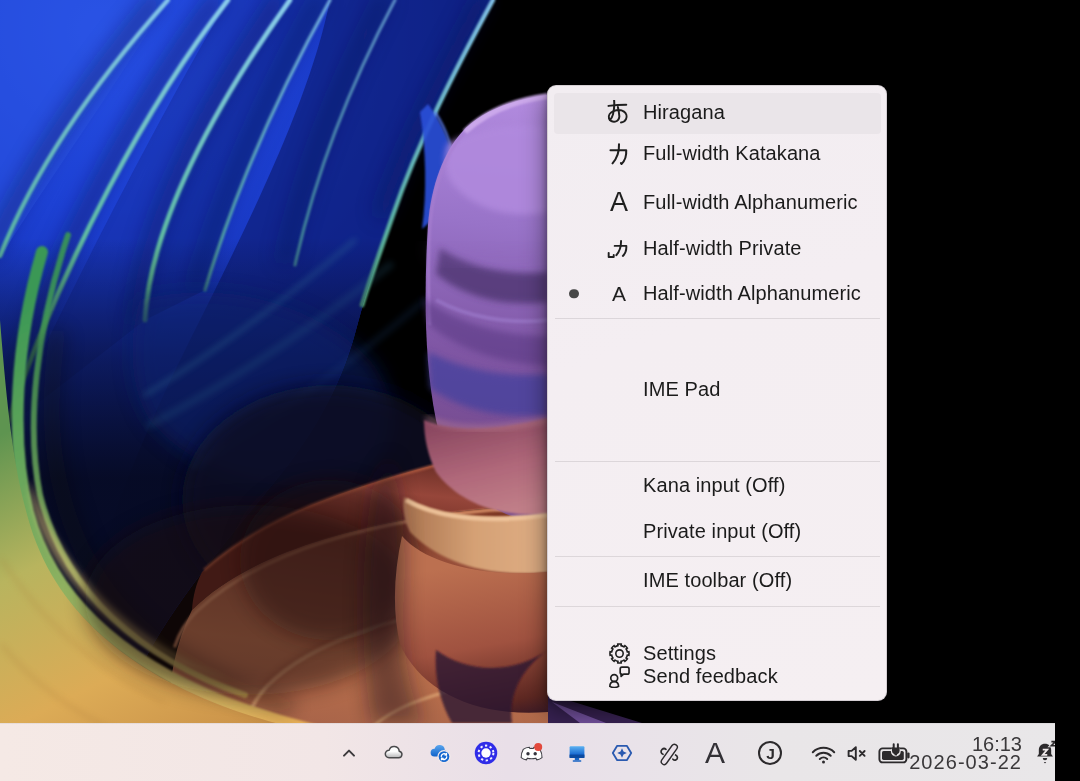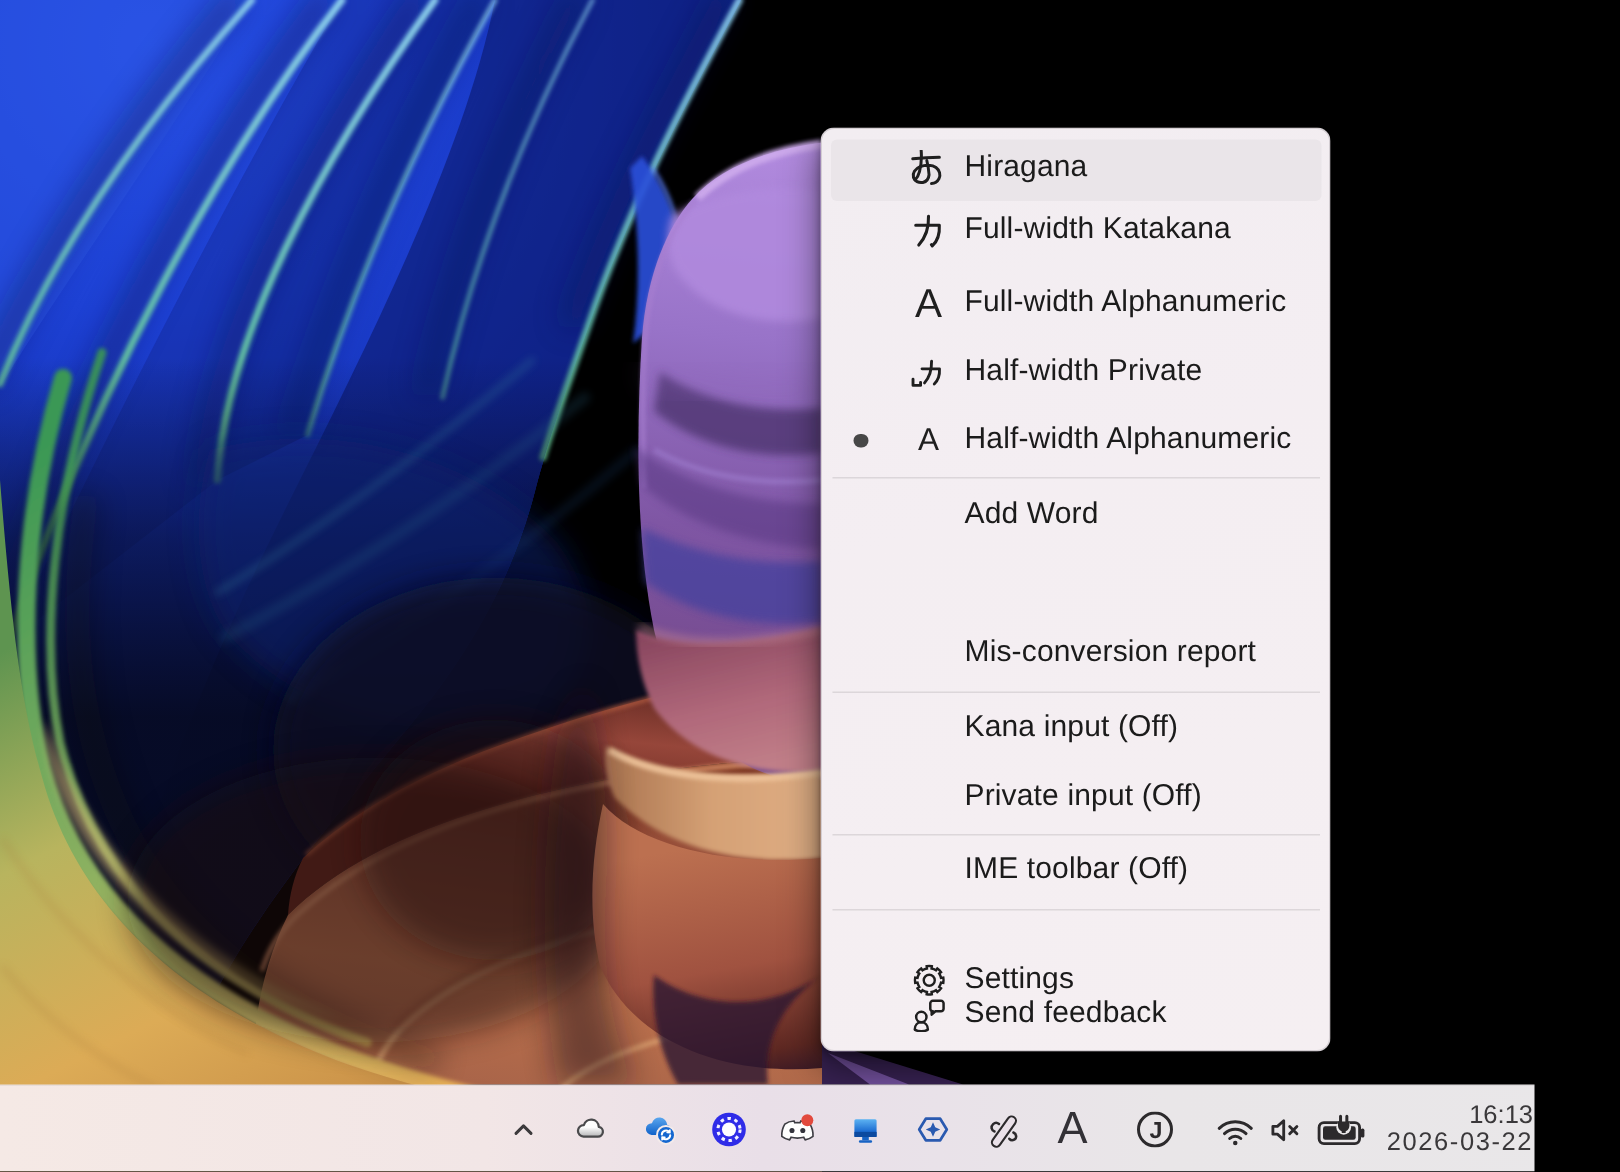--- a/index.html
+++ b/index.html
@@ -1,36 +1,36 @@
 <!DOCTYPE html>
 <html><head>
 <meta charset="utf-8">
 <style>
   html,body{margin:0;padding:0;width:1080px;height:781px;overflow:hidden;background:#000;
     font-family:"Liberation Sans",sans-serif;}
-  #stage{position:absolute;left:0;top:0;width:1023px;height:781px;overflow:hidden;}
+  #stage{position:absolute;left:0;top:0;width:1023px;height:781px;overflow:hidden;padding-left:32px;}
   #wall{position:absolute;left:0;top:0;}
   
   #menu{position:absolute;left:546.5px;top:85px;width:340.5px;height:616px;
     background:linear-gradient(160deg,#f2edf1 0%,#f4eef2 40%,#f5eff2 100%);
     border-radius:9px;border:1px solid rgba(120,110,120,0.25);box-sizing:border-box;
     box-shadow:0 10px 24px rgba(0,0,0,0.55), 0 2px 6px rgba(0,0,0,0.3);}
   .mi{position:absolute;left:6.5px;width:327px;height:41px;border-radius:4px;
     display:flex;align-items:center;color:#1b1b1b;font-size:20px;}
   .mi .txt{position:absolute;left:89px;top:calc(50% - 1.5px);transform:translateY(-50%);white-space:nowrap;letter-spacing:0.1px;}
   .mi .ico{position:absolute;left:48px;top:calc(50% - 1px);transform:translateY(-50%);width:34px;height:34px;display:flex;align-items:center;justify-content:center;}
   .hl{background:#eae5e9;}
   .sep{position:absolute;left:7.5px;width:325px;height:1px;background:rgba(80,70,80,0.14);}
   .bullet{position:absolute;left:15px;top:calc(50% - 1px);transform:translateY(-50%);width:9.5px;height:9.5px;border-radius:50%;background:#474747;}
   
   #taskbar{position:absolute;left:0;top:723px;width:1080px;height:58px;
     background:linear-gradient(90deg,#f5e9e5 0%,#f2e6e6 30%,#e9dfe8 47%,#e9e2e9 58%,#e9e6e8 72%,#e9e7e9 100%);
     border-top:1px solid rgba(0,0,0,0.05);box-sizing:border-box;}
   .ti{position:absolute;top:0;height:58px;display:flex;align-items:center;justify-content:center;}
-  #clock{position:absolute;right:58px;top:50%;transform:translateY(-50%);text-align:right;color:#3a383a;font-size:17px;line-height:18.5px;}
+  #clock{position:absolute;right:58px;top:50%;transform:translateY(-50%);text-align:right;color:#3a383a;font-size:20px;line-height:18.5px;}
 </style>
 </head>
 <body>
 <div id="stage">
 <svg id="wall" width="1080" height="781" viewBox="0 0 1080 781">
 <defs>
   <radialGradient id="gBlue" cx="100" cy="30" r="600" gradientUnits="userSpaceOnUse">
     <stop offset="0" stop-color="#2750e6"></stop>
           <stop offset="0.3" stop-color="#1d41d4"></stop>
     <stop offset="0.62" stop-color="#142eae"></stop>
@@ -223,25 +223,22 @@
 </svg>
         </span>
         <span class="txt">Half-width Private</span>
       </div>
   <div class="mi" style="top:188px;">
         <span class="bullet"></span>
         <span class="ico" style="font-size:21px;color:#1f1f1f;">A</span>
         <span class="txt">Half-width Alphanumeric</span>
       </div>
   <div class="sep" style="top:232px;"></div>
-  <div class="mi" style="top:238px;">
-        <span class="txt">Add Word</span>
-      </div>
-  <div class="mi" style="top:330px;">
-        <span class="txt">Mis-conversion report</span>
+  <div class="mi" style="top:284px;">
+        <span class="txt">IME Pad</span>
       </div>
   <div class="sep" style="top:375px;"></div>
   <div class="mi" style="top:380px;">
         <span class="txt">Kana input (Off)</span>
       </div>
   <div class="mi" style="top:426px;">
         <span class="txt">Private input (Off)</span>
       </div>
   <div class="sep" style="top:470px;"></div>
   <div class="mi" style="top:475px;">

